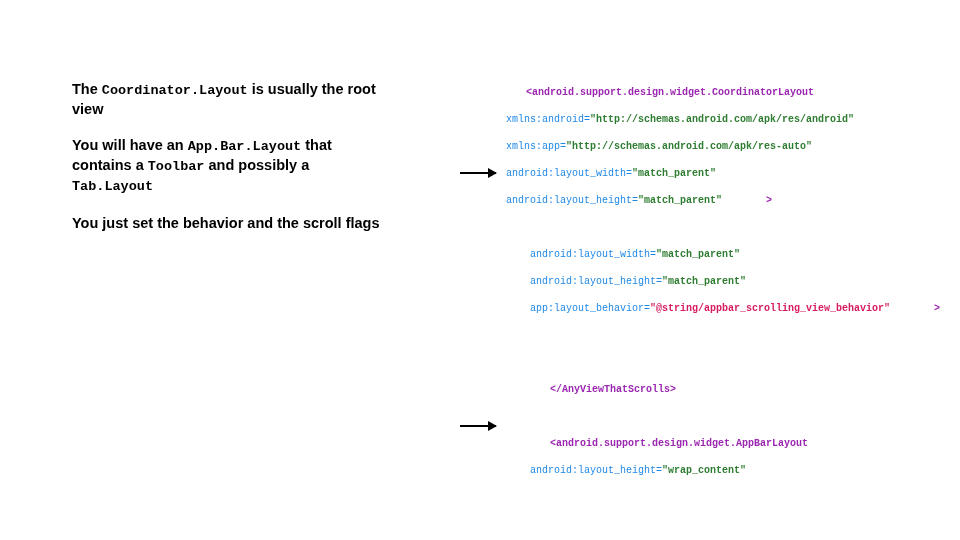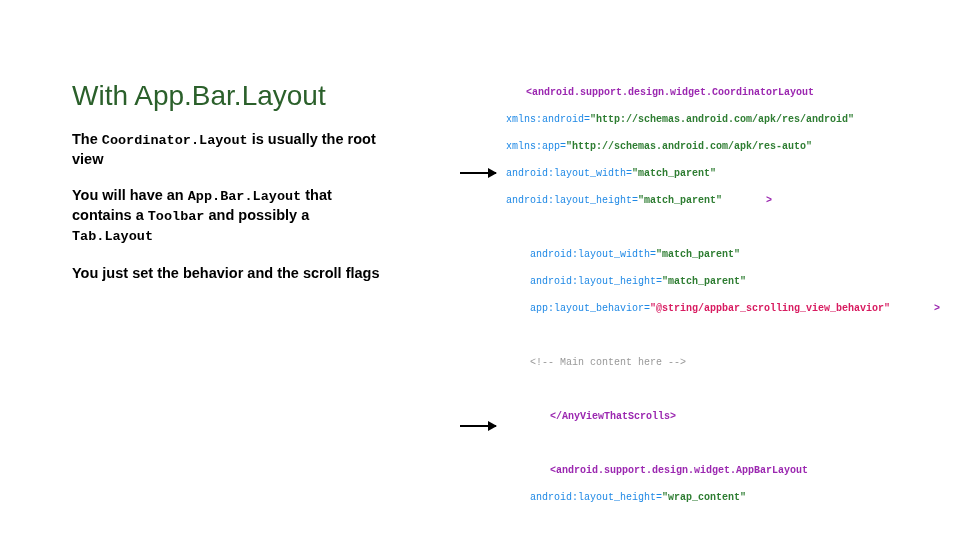--- a/index.html
+++ b/index.html
@@ -63,21 +63,20 @@
     top: -4px;
     border-left: 9px solid #000;
     border-top: 5px solid transparent;
     border-bottom: 5px solid transparent;
   }
 </style>
 </head>
 <body>
 
 <div class="left-col">
-  <div class="title">With App.Bar.Layout</div>
 
   <div class="para">
     <span>The </span><span class="mono">Coordinator.Layout</span><span> is usually the root view</span>
   </div>
 
 
   <div class="para">
     <span>You will have an </span><span class="mono">App.Bar.Layout</span><span> that contains a </span><span class="mono">Toolbar</span><span> and possibly a </span><span class="mono">Tab.Layout</span>
   </div>
 
@@ -91,21 +90,20 @@
 <div><span class="tag">&lt;android.support.design.widget.CoordinatorLayout</span></div>
 <div>    <span class="attr">xmlns:android=</span><span class="val">"http://schemas.android.com/apk/res/android"</span></div>
 <div>    <span class="attr">xmlns:app=</span><span class="val">"http://schemas.android.com/apk/res-auto"</span></div>
 <div>    <span class="attr">android:layout_width=</span><span class="val">"match_parent"</span></div>
 <div>    <span class="attr">android:layout_height=</span><span class="val">"match_parent"</span><span class="tag">&gt;</span></div>
 <div>&nbsp;</div>
 <div>        <span class="attr">android:layout_width=</span><span class="val">"match_parent"</span></div>
 <div>        <span class="attr">android:layout_height=</span><span class="val">"match_parent"</span></div>
 <div>        <span class="attr">app:layout_behavior=</span><span class="valhl">"@string/appbar_scrolling_view_behavior"</span><span class="tag">&gt;</span></div>
 <div>&nbsp;</div>
-<div>        <span class="cmt">&lt;!-- Main content here --&gt;</span></div>
 <div>&nbsp;</div>
 <div>    <span class="tag">&lt;/AnyViewThatScrolls&gt;</span></div>
 <div>&nbsp;</div>
 <div>    <span class="tag">&lt;android.support.design.widget.AppBarLayout</span></div>
 <div>        <span class="attr">android:layout_height=</span><span class="val">"wrap_content"</span></div>
 
 
 
 
 

